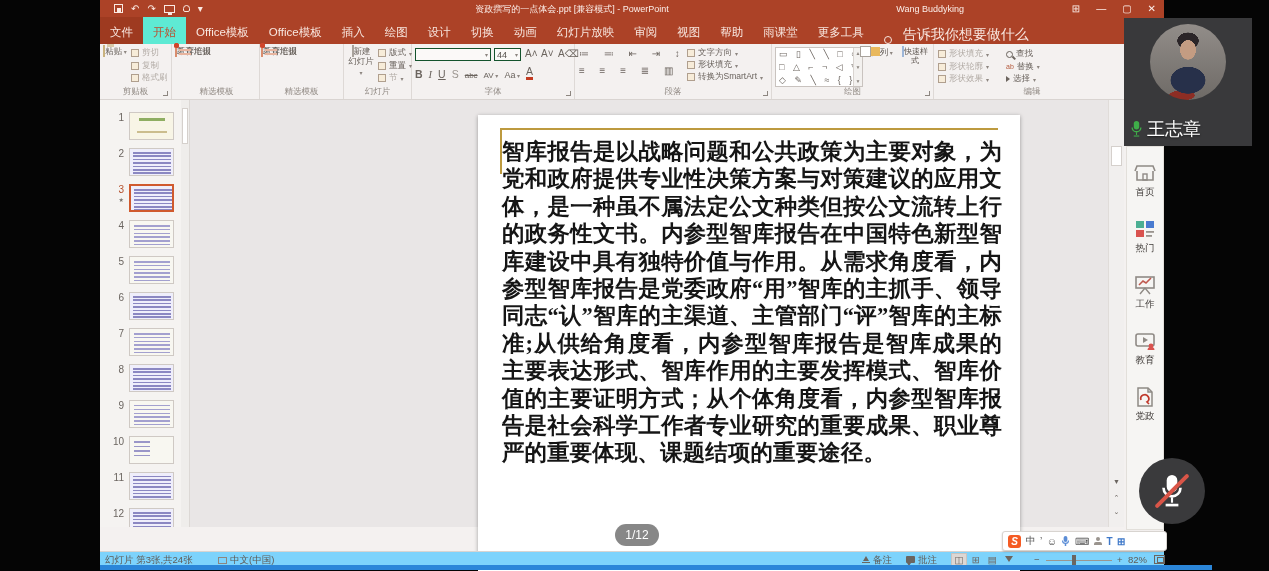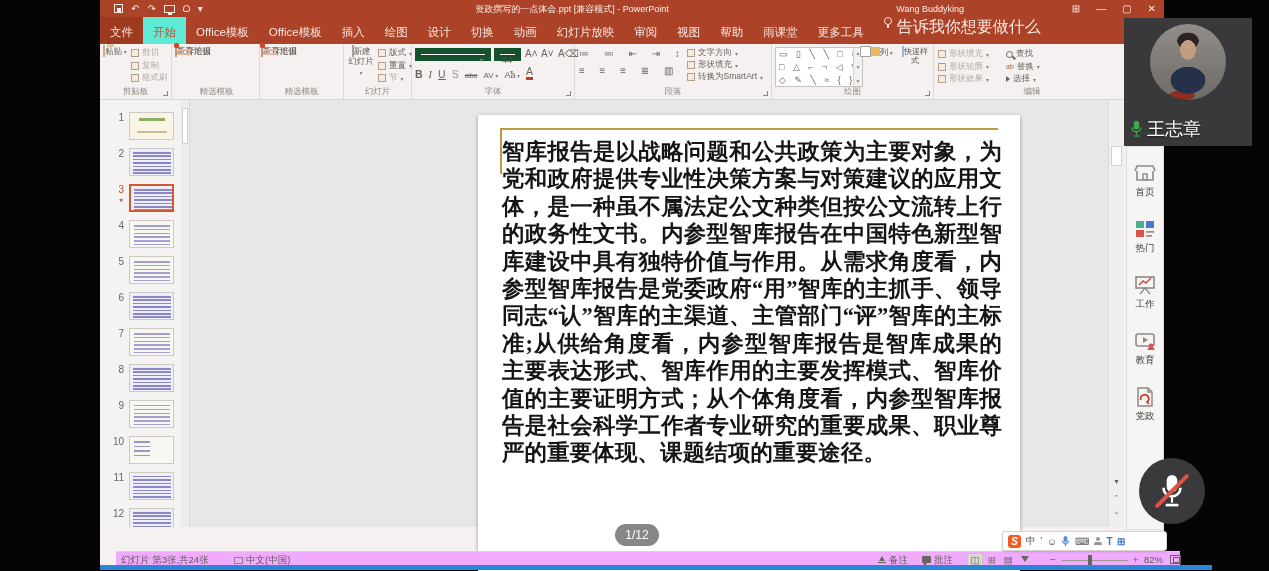--- a/index.html
+++ b/index.html
@@ -21,21 +21,21 @@
 .ic-user{width:7px;height:7px;border-radius:50% 50% 2px 2px;border:1px solid #fbe9e2}
 #win-title{position:absolute;left:0;right:120px;top:3px;text-align:center;font-size:9px;color:#fceee9}
 #account{position:absolute;right:200px;top:3.5px;font-size:9px;color:#fceee9}
 #winbtns{position:absolute;right:8px;top:0;height:17px;display:flex;align-items:center;gap:16px;font-size:10px;color:#fceee9}
 
 
 #tabsbar{position:absolute;left:0;top:17px;width:100%;height:27px;background:#AC4227;display:flex;align-items:stretch}
 .tab{padding:2px 10px;font-size:11.5px;line-height:27px;color:#f8e6df;white-space:nowrap;cursor:default}
 .tab.active{background:#5eead4;color:#BE4B2C}
 .tab.file-tab{background:#9e3a20}
-#tellme{display:flex;align-items:flex-start;gap:5px;margin-left:10px;color:#f8e6df;font-size:16px}
+#tellme{display:flex;align-items:flex-end;gap:11px;margin-left:10px;color:#f8e6df;font-size:14px}
 .bulb{width:8px;height:8px;border:1px solid #f8e6df;border-radius:50%;position:relative}
 .bulb:after{content:"";position:absolute;left:2.5px;bottom:-4px;width:2px;height:3px;background:#f8e6df}
 
 
 #ribbon{position:absolute;left:0;top:44px;width:100%;height:56px;background:#F4F1F0;border-bottom:1px solid #D9D4D1}
 .grp{position:absolute;top:0;height:55px;border-right:1px solid #DED9D6}
 .grp-label{position:absolute;bottom:1px;left:0;width:100%;text-align:center;font-size:8.5px;color:#918a84}
 .dlg{position:absolute;right:3px;bottom:3px;width:5px;height:5px;border-right:1px solid #8d8680;border-bottom:1px solid #8d8680}
 .bigbtn{position:absolute;top:2px;text-align:center;font-size:8.5px;color:#6b645e;line-height:10px}
 .minirow{display:flex;align-items:center;gap:3px;height:12.5px;font-size:8.5px;color:#6b645e;white-space:nowrap}
@@ -48,21 +48,21 @@
 #g-t1{left:74px;width:86px}
 #g-t2{left:160px;width:84px}
 .tplbtn{position:absolute;top:2px;width:38px;text-align:center;font-size:8.5px;color:#5f5852}
 .ic-doc{width:21px;height:15px;margin:2px auto 3px;border:1px solid #d98d6e;background:#fff;position:relative}
 .ic-doc:before{content:"";position:absolute;right:-3px;top:-3px;width:5px;height:5px;border-radius:50%;background:#d0452a}
 .ic-doc:after{content:"";position:absolute;left:3px;top:3px;width:12px;height:2px;background:#e8b49e;box-shadow:0 4px 0 #e8b49e}
 #g-slides{left:244px;width:68px}
 .ic-newslide{width:15px;height:19px;margin:0 auto 1px;border:1px solid #a8a29c;background:#fff;position:relative}
 .ic-newslide:before{content:"";position:absolute;left:2px;top:2px;right:2px;height:3px;background:#e5ddd4}
 #g-font{left:312px;width:163px}
-.combo{position:absolute;height:13px;border:6px solid #14532d;background:#fbf9f8;font-size:9px;color:#55504b;line-height:12px;padding:0 2px}
+.combo{position:absolute;height:13px;border:1px solid #14532d;background:#fbf9f8;font-size:9px;color:#55504b;line-height:12px;padding:0 2px}
 .combo .cv{float:right;font-size:6px;color:#8d8680}
 .fbtn{font-size:10px;color:#6b645e}
 #fontrow2{position:absolute;left:3px;top:21px;display:flex;align-items:flex-end;gap:6px;font-size:10.5px;color:#6b645e}
 #g-para{left:475px;width:197px}
 .glyphrow{position:absolute;left:4px;font-size:10px;color:#6b645e;letter-spacing:6px;white-space:nowrap}
 #para-col{position:absolute;left:112px;top:3px;width:88px}
 #para-col .minirow{height:12px;font-size:8.5px}
 #g-draw{left:672px;width:162px}
 #shape-gallery{position:absolute;left:3px;top:3px;width:88px;height:40px;background:#fff;border:1px solid #c9c3bf;overflow:hidden}
 #shape-gallery .srow{font-size:9px;color:#6b645e;letter-spacing:3px;line-height:13px;padding-left:3px;white-space:nowrap}
@@ -111,21 +111,21 @@
   font-weight:600;font-size:22.4px;line-height:27.4px;color:#151515;text-align:justify;letter-spacing:0.2px}
 #slide-date{position:absolute;left:43px;bottom:11px;font-size:7px;color:#6d6d6d}
 #slide-num{position:absolute;right:32px;bottom:11px;font-size:7px;color:#6d6d6d}
 #v-scroll{position:absolute;left:1008px;top:100px;width:16px;height:427px;background:#F1EFEE;border-left:1px solid #E0DCD9}
 #v-scroll .th{position:absolute;left:2px;top:46px;width:11px;height:20px;background:#fff;border:1px solid #d5d0cc}
 #v-scroll .nav{position:absolute;left:0;width:100%;text-align:center;font-size:7px;color:#6b6560;line-height:10px}
 
 
 #notesbar{position:absolute;left:0;top:527px;width:100%;height:24px;background:#F1EFEE;border-top:1px solid #D8D4D1}
 #notes-ph{position:absolute;left:96px;top:6px;font-size:10.5px;color:#8f8a84}
-#statusbar{position:absolute;left:16px;top:551px;width:100%;height:15px;background:#f0abfc;border-top:1px solid #D8D4D1;font-size:9.5px;color:#5f5a55}
+#statusbar{position:absolute;left:0;top:551px;width:100%;height:15px;background:#7dd3fc;border-top:1px solid #D8D4D1;font-size:9.5px;color:#5f5a55}
 #statusbar .s{position:absolute;top:2px;white-space:nowrap}
 .ic-kbd{display:inline-block;width:9px;height:7px;border:1px solid #8d8680;vertical-align:-1px;margin-right:3px}
 .ic-note{display:inline-block;width:8px;height:7px;border-bottom:1px solid #6b6560;margin-right:3px;position:relative}
 .ic-note:before{content:"";position:absolute;left:1px;top:0;border-left:3px solid transparent;border-right:3px solid transparent;border-bottom:5px solid #6b6560}
 .ic-cmt{display:inline-block;width:9px;height:7px;background:#6b6560;border-radius:1px;margin-right:3px;position:relative}
 .ic-cmt:after{content:"";position:absolute;left:1px;bottom:-3px;border-left:2px solid transparent;border-right:2px solid transparent;border-top:3px solid #6b6560}
 .vicon{display:inline-block;width:14px;text-align:center;color:#6b6560;font-size:9.5px}
 .vicon.active{background:#DCD7D4;outline:1px solid #c9c3bf}
 .ic-show{display:inline-block;width:0;height:0;border-left:4px solid transparent;border-right:4px solid transparent;border-top:6px solid #6b6560;vertical-align:1px}
 #zoom-track{position:absolute;left:946px;top:8px;width:66px;height:1px;background:#9a9590}

